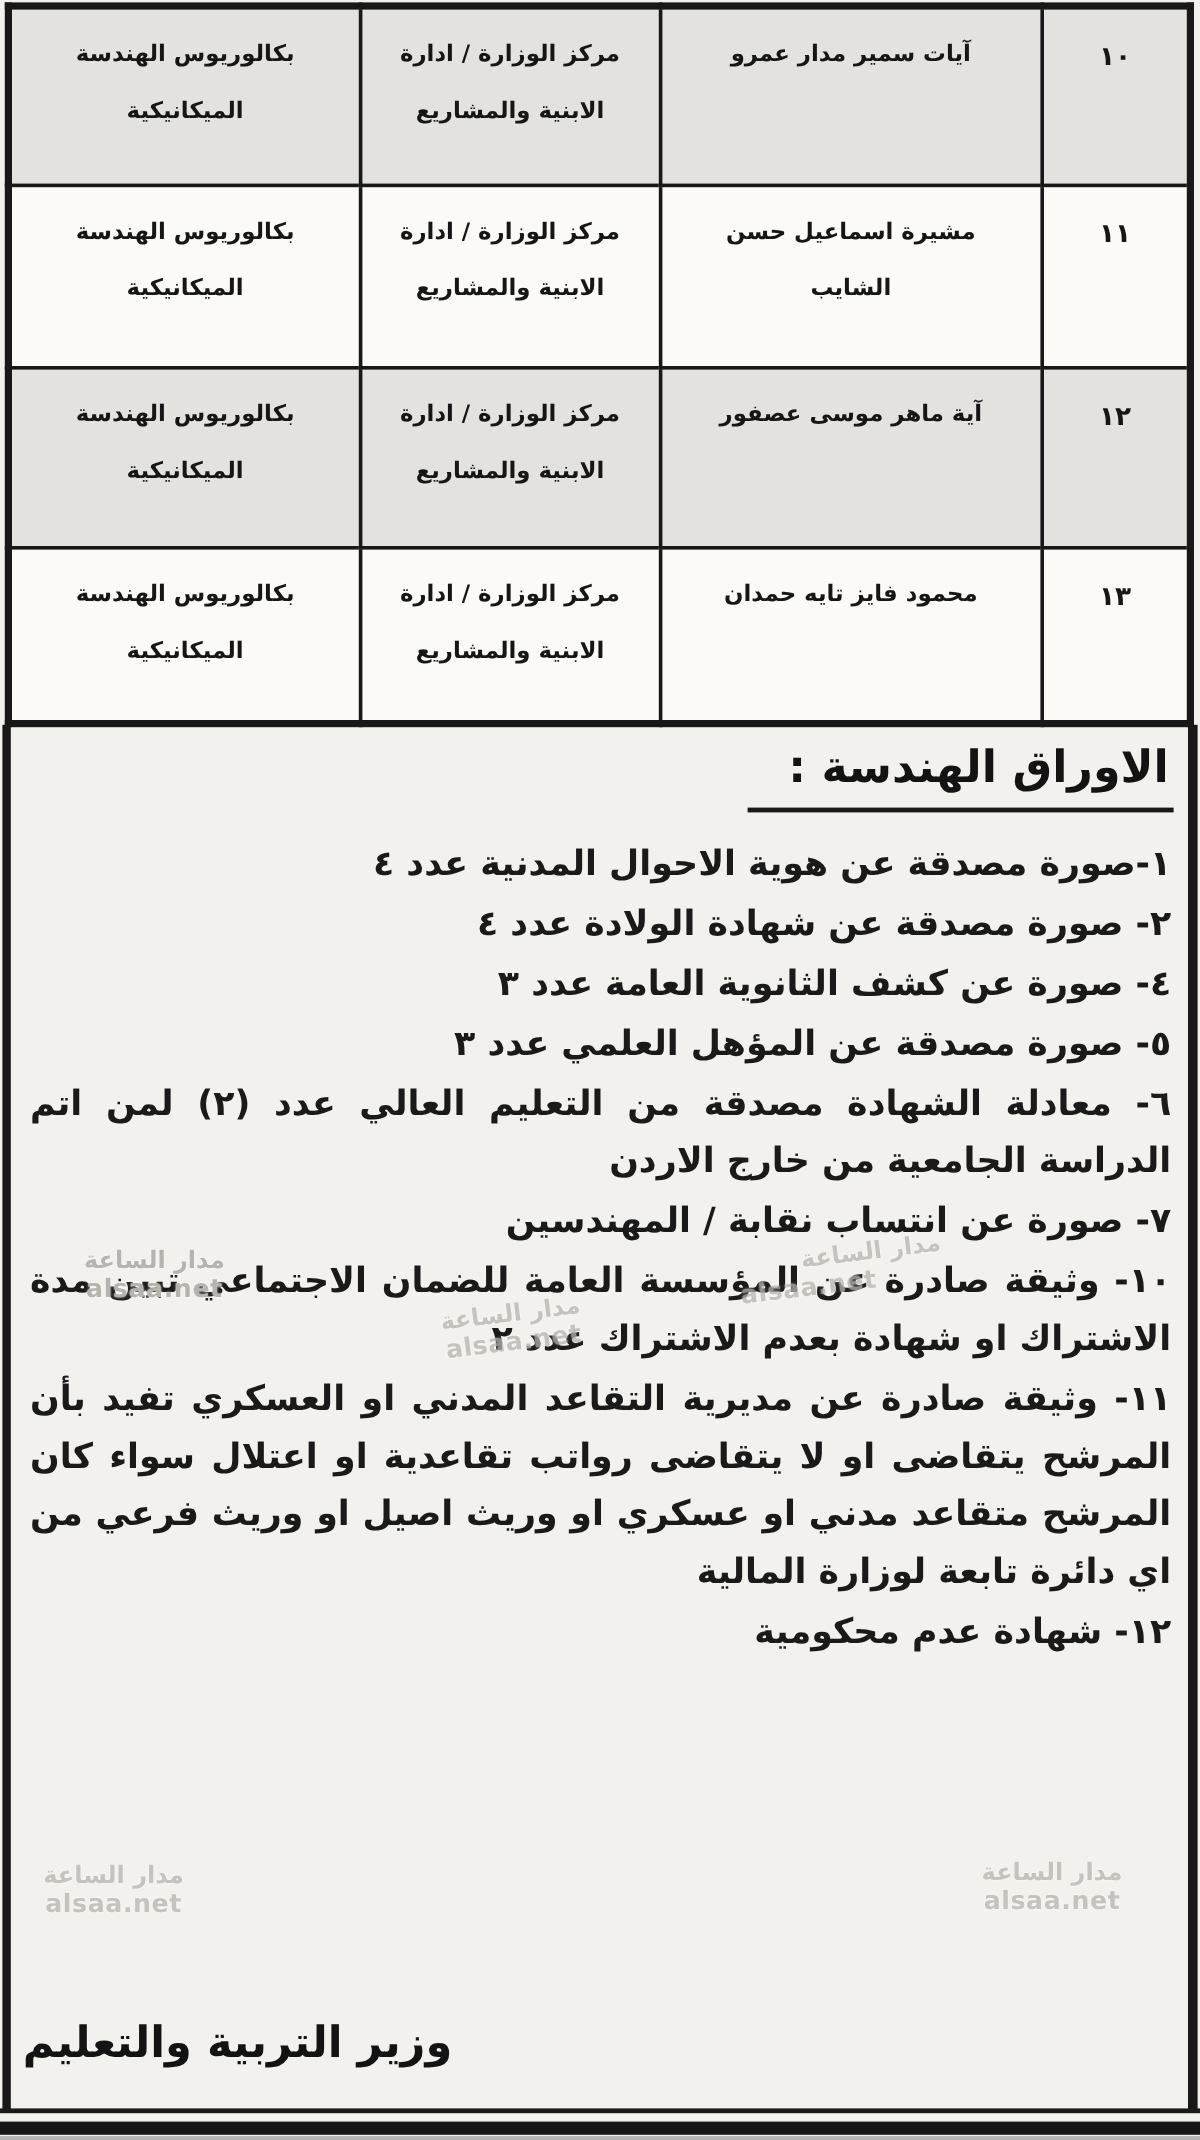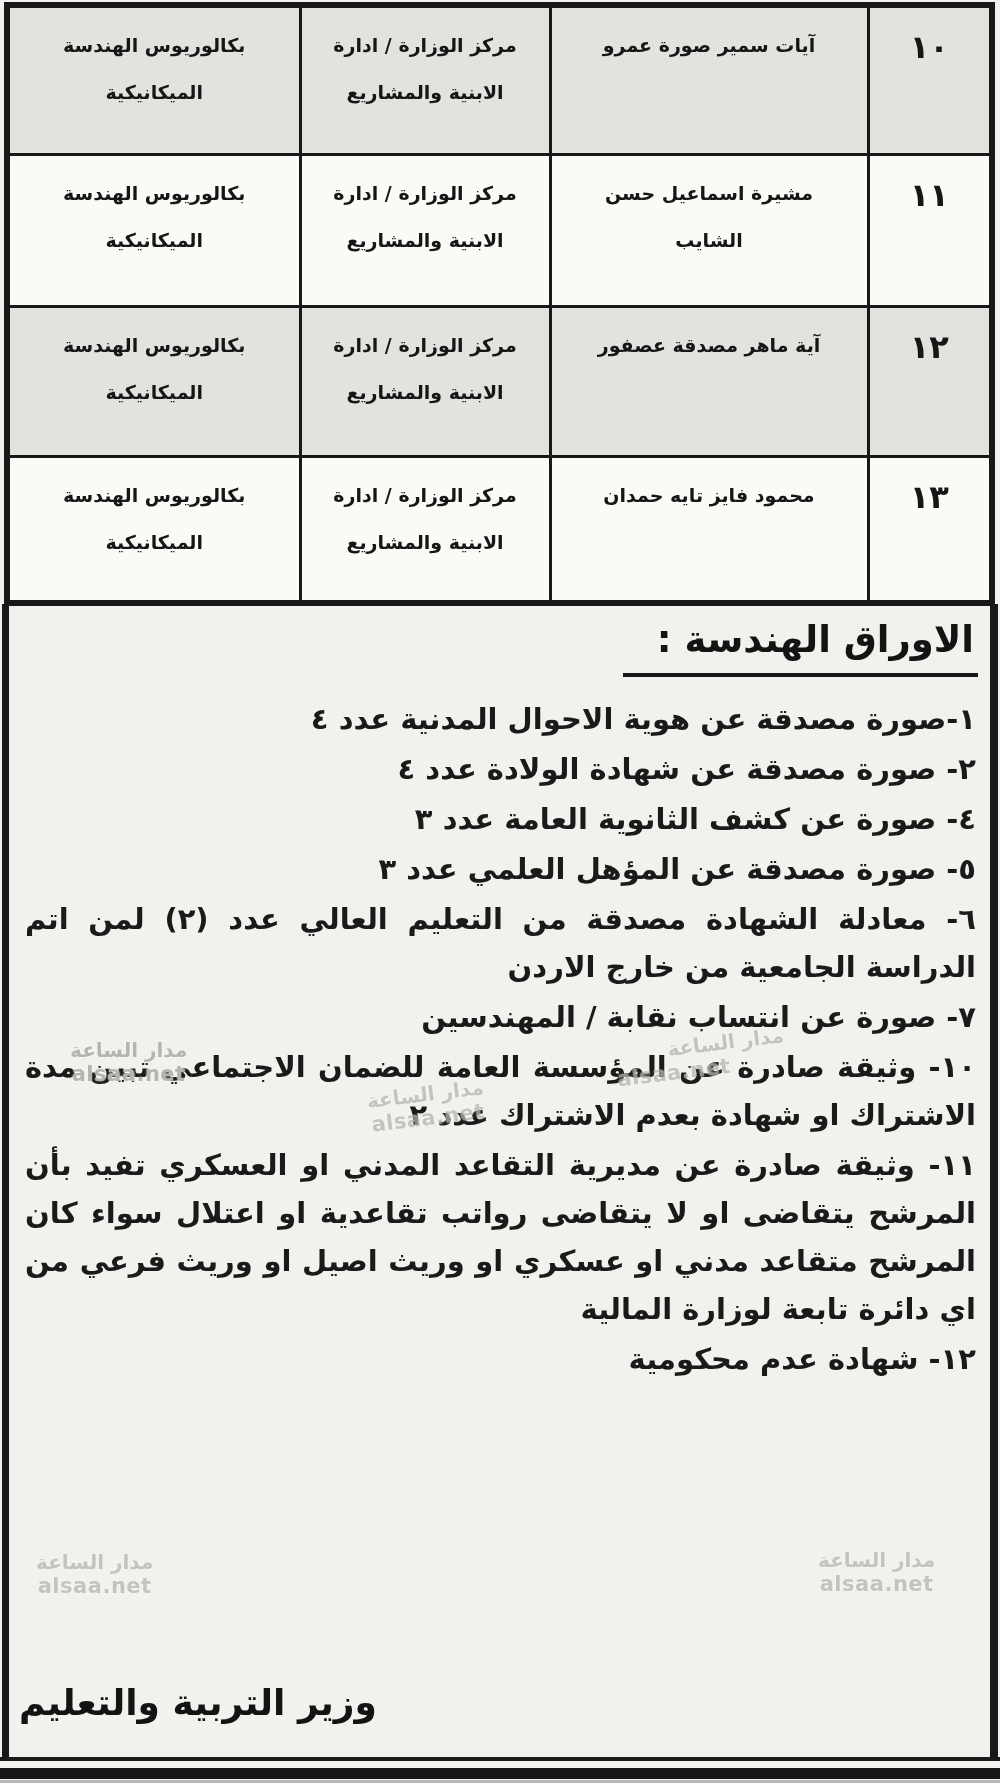--- a/index.html
+++ b/index.html
@@ -25,21 +25,21 @@
   table.roster td{
     border:3px solid #181818;
     text-align:center;
     vertical-align:top;
     font-weight:bold;
     font-size:19px;
     line-height:47px;
     padding:14px 26px 0 26px;
     color:#161616;
   }
-  table.roster td.no{font-size:32px;padding-top:16px;}
+  table.roster td.no{font-size:22px;padding-top:16px;}
   tr.shaded td{background:#e3e2df;}
   tr.plain  td{background:#fbfaf7;}
   
   .reqbox{
     position:absolute;top:604px;left:2px;
     width:996px;height:1155px;
     box-sizing:border-box;
     border-left:7px solid #181818;
     border-right:8px solid #181818;
   }
@@ -102,33 +102,33 @@
   <table class="roster">
     <colgroup>
       <col style="width:124px">
         <col style="width:318px">
         <col style="width:250px">
         <col>
     </colgroup>
     <tbody>
       <tr class="shaded" style="height:149px">
         <td class="no">١٠</td>
-        <td class="name">آيات سمير صورة عمرو</td>
+        <td class="name">آيات سمير مدار عمرو</td>
         <td class="loc">مركز الوزارة / ادارة الابنية والمشاريع</td>
         <td class="qual">بكالوريوس الهندسة الميكانيكية</td>
       </tr>
       <tr class="plain" style="height:152px">
         <td class="no">١١</td>
         <td class="name">مشيرة اسماعيل حسن الشايب</td>
         <td class="loc">مركز الوزارة / ادارة الابنية والمشاريع</td>
         <td class="qual">بكالوريوس الهندسة الميكانيكية</td>
       </tr>
       <tr class="shaded" style="height:150px">
         <td class="no">١٢</td>
-        <td class="name">آية ماهر مصدقة عصفور</td>
+        <td class="name">آية ماهر موسى عصفور</td>
         <td class="loc">مركز الوزارة / ادارة الابنية والمشاريع</td>
         <td class="qual">بكالوريوس الهندسة الميكانيكية</td>
       </tr>
       <tr class="plain" style="height:147px">
         <td class="no">١٣</td>
         <td class="name">محمود فايز تايه حمدان</td>
         <td class="loc">مركز الوزارة / ادارة الابنية والمشاريع</td>
         <td class="qual">بكالوريوس الهندسة الميكانيكية</td>
       </tr>
     </tbody>

